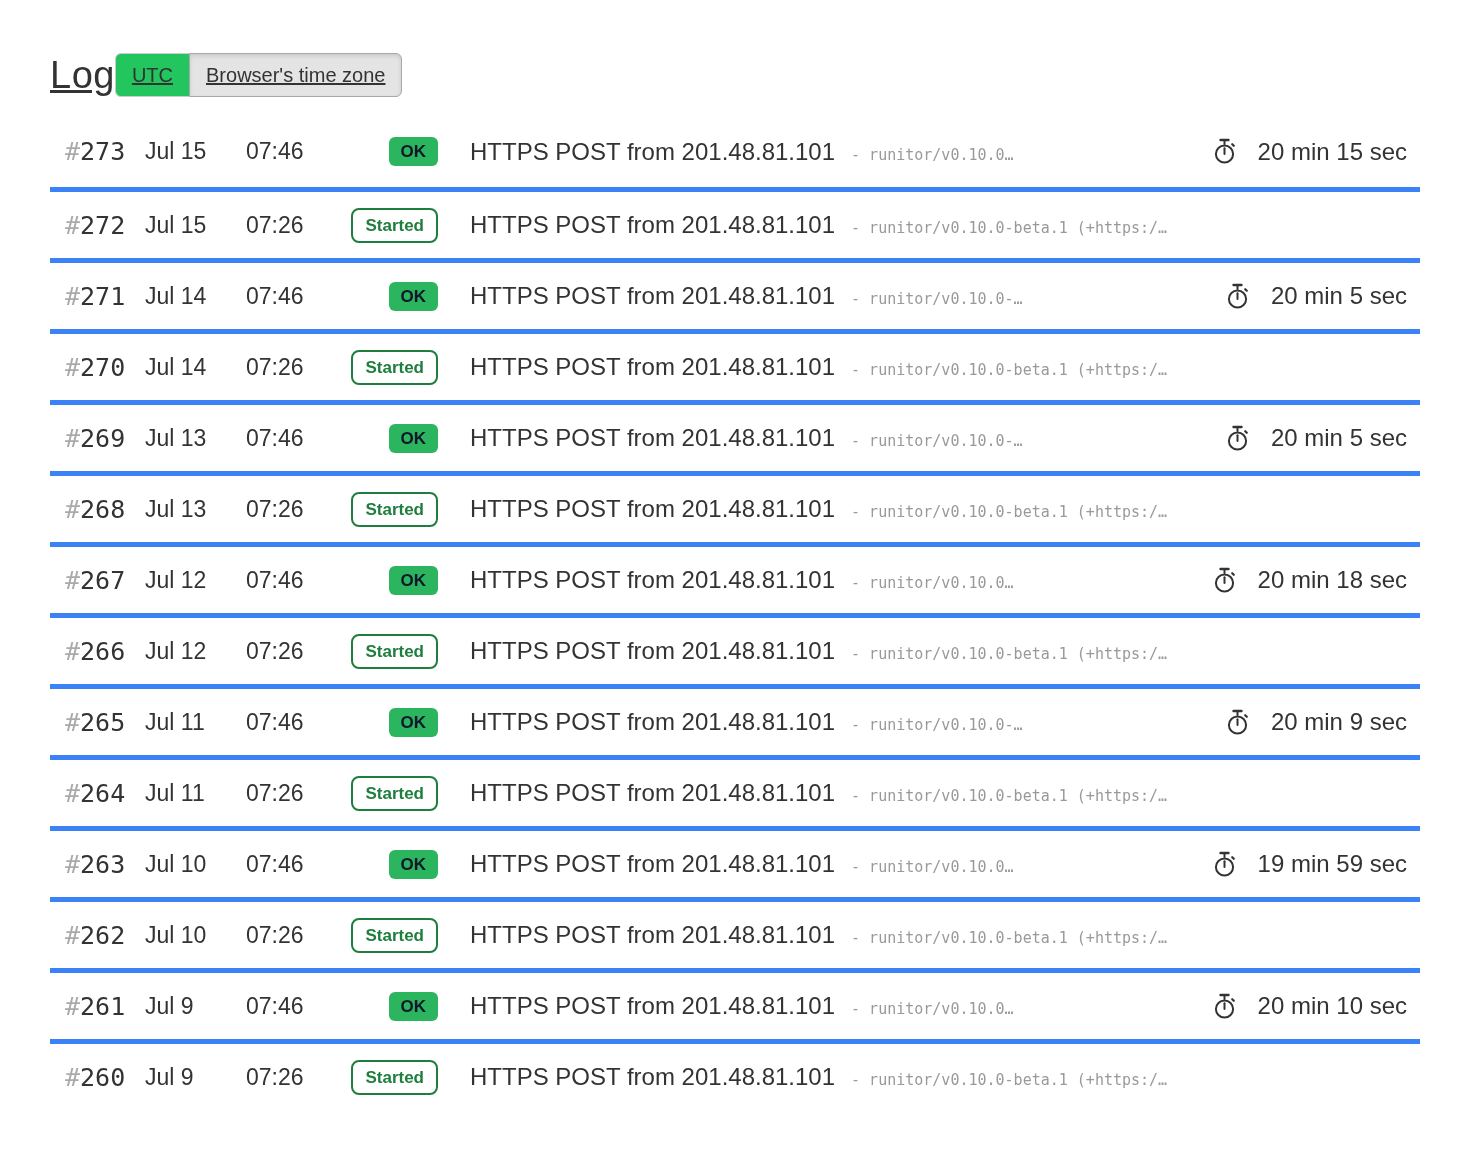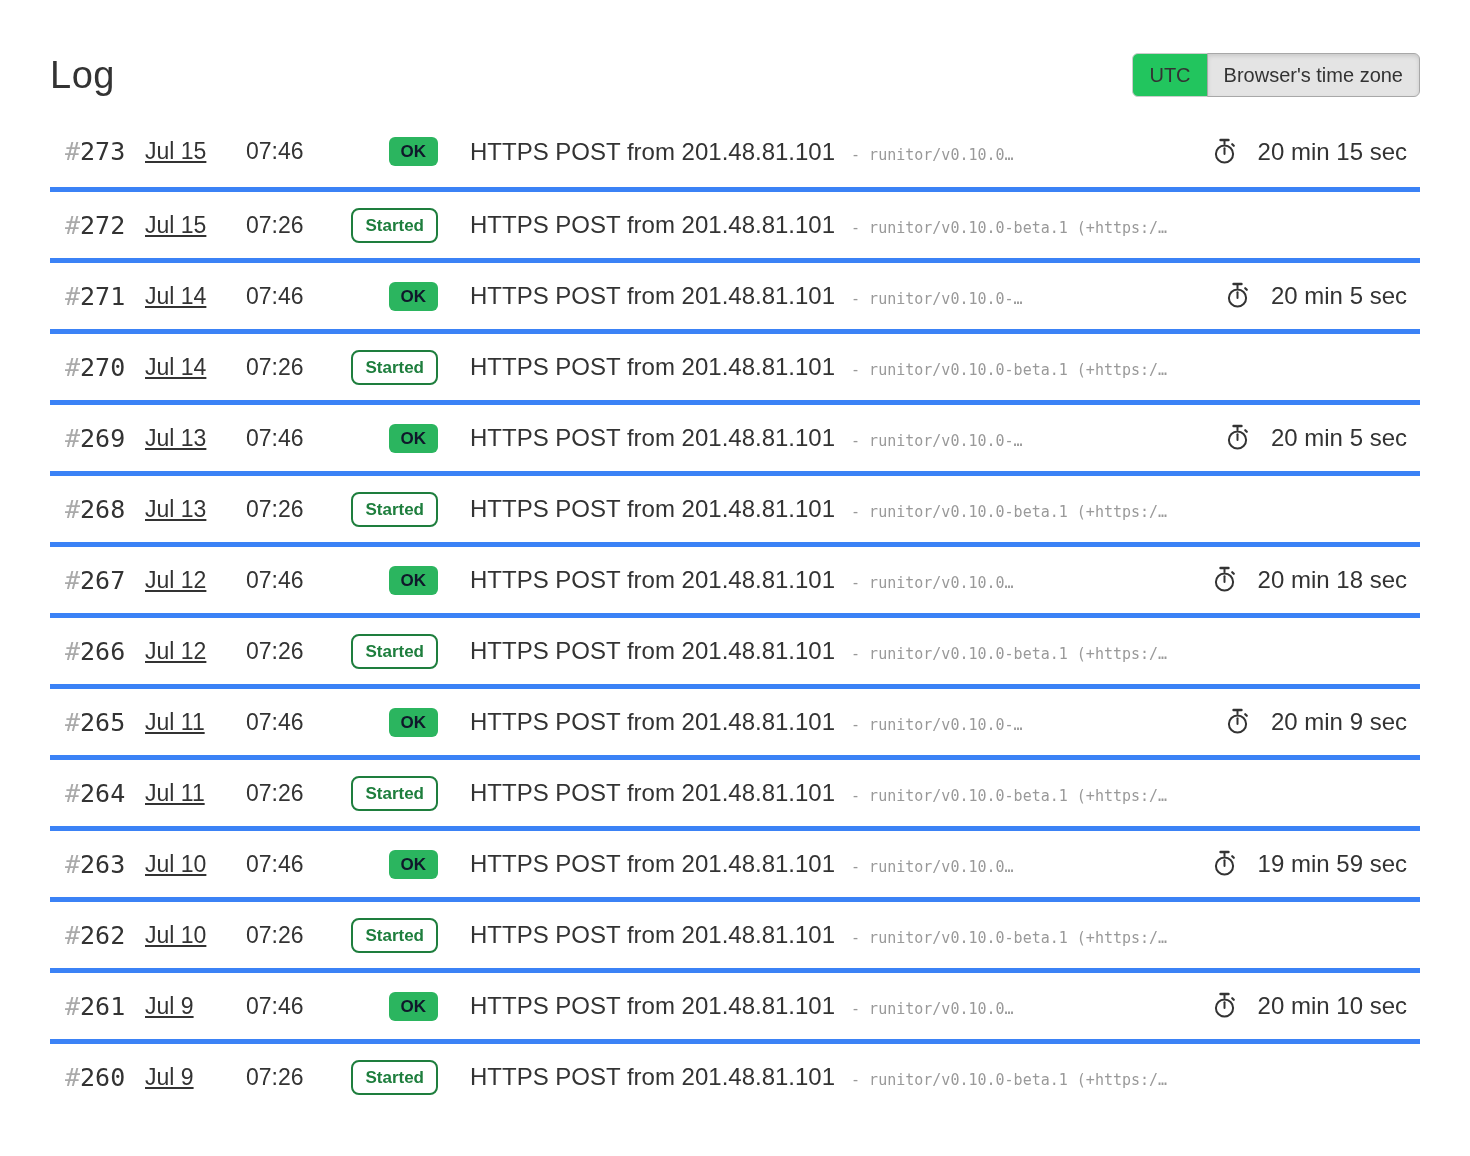--- a/index.html
+++ b/index.html
@@ -6,22 +6,22 @@
   html, body { margin: 0; padding: 0; background: #fff; }
   body {
     font-family: "Liberation Sans", sans-serif;
     color: #333;
     width: 1470px;
   }
   .page { width: 1470px; height: 1156px; padding: 50px 50px 0 50px; overflow: hidden; }
 
   
   .header {
-    display: flex; align-items: center; justify-content: space-between;
-    margin-bottom: 16px; min-height: 50px;
+    display: flex; align-items: center; 
+    margin-bottom: 16px; min-height: 50px; text-decoration: underline;
   }
   .title-wrap { display: flex; align-items: baseline; }
   .title { font-size: 38px; font-weight: 400; color: #333; letter-spacing: 0.5px; }
   .subtitle { font-size: 23px; font-weight: 400; color: #999; margin-left: 14px; }
 
   .btn-group { display: inline-flex; }
   .btn {
     font-family: "Liberation Sans", sans-serif;
     font-size: 20px; color: #333; background: #22c55e;
     border: 1px solid #ccc; padding: 8px 16px; cursor: pointer; line-height: 1.3;
@@ -37,21 +37,21 @@
   .log-table { width: 1370px; }
   .lrow {
     display: flex; align-items: center; height: 71px;
     cursor: pointer; padding: 0 13px 0 15px;
   }
   .lrow + .lrow { border-top: 5px solid #3b82f6; }
 
   .col-id { width: 80px; font-family: "DejaVu Sans Mono", monospace; font-size: 25px; flex: none; }
   .col-id .hash { color: #aaa; }
   .col-id .num  { color: #333; }
-  .col-date { width: 101px; font-size: 23px; color: #333; flex: none; text-decoration: underline; }
+  .col-date { width: 101px; font-size: 23px; color: #333; flex: none; }
   .col-time { width: 95px;  font-size: 23px; color: #333; flex: none; }
   .col-badge { width: 97px; flex: none; display: flex; justify-content: flex-end; }
 
   .badge { font-weight: bold; font-size: 17px; line-height: 1; white-space: nowrap; }
   .badge.ok {
     background: #2bb55f; color: #0f172a;
     padding: 6px 12px; border-radius: 6px;
   }
   .badge.started {
     background: #fff; color: #1e7e3d;
@@ -65,21 +65,21 @@
     white-space: nowrap; overflow: hidden;
   }
   .evt { font-size: 24px; color: #333; }
   .agent {
     font-family: "DejaVu Sans Mono", monospace;
     font-size: 15px; color: #999; margin-left: 16px;
   }
 
   .col-dur {
     flex: none; margin-left: auto; padding-left: 18px;
-    display: flex; gap: 22px;
+    display: flex; align-items: center; gap: 22px;
     font-size: 24px; color: #333; white-space: nowrap;
   }
   .stopwatch { display: block; }
 </style>
 </head>
 <body>
 
 <div class="page">
 
   <div class="header">

